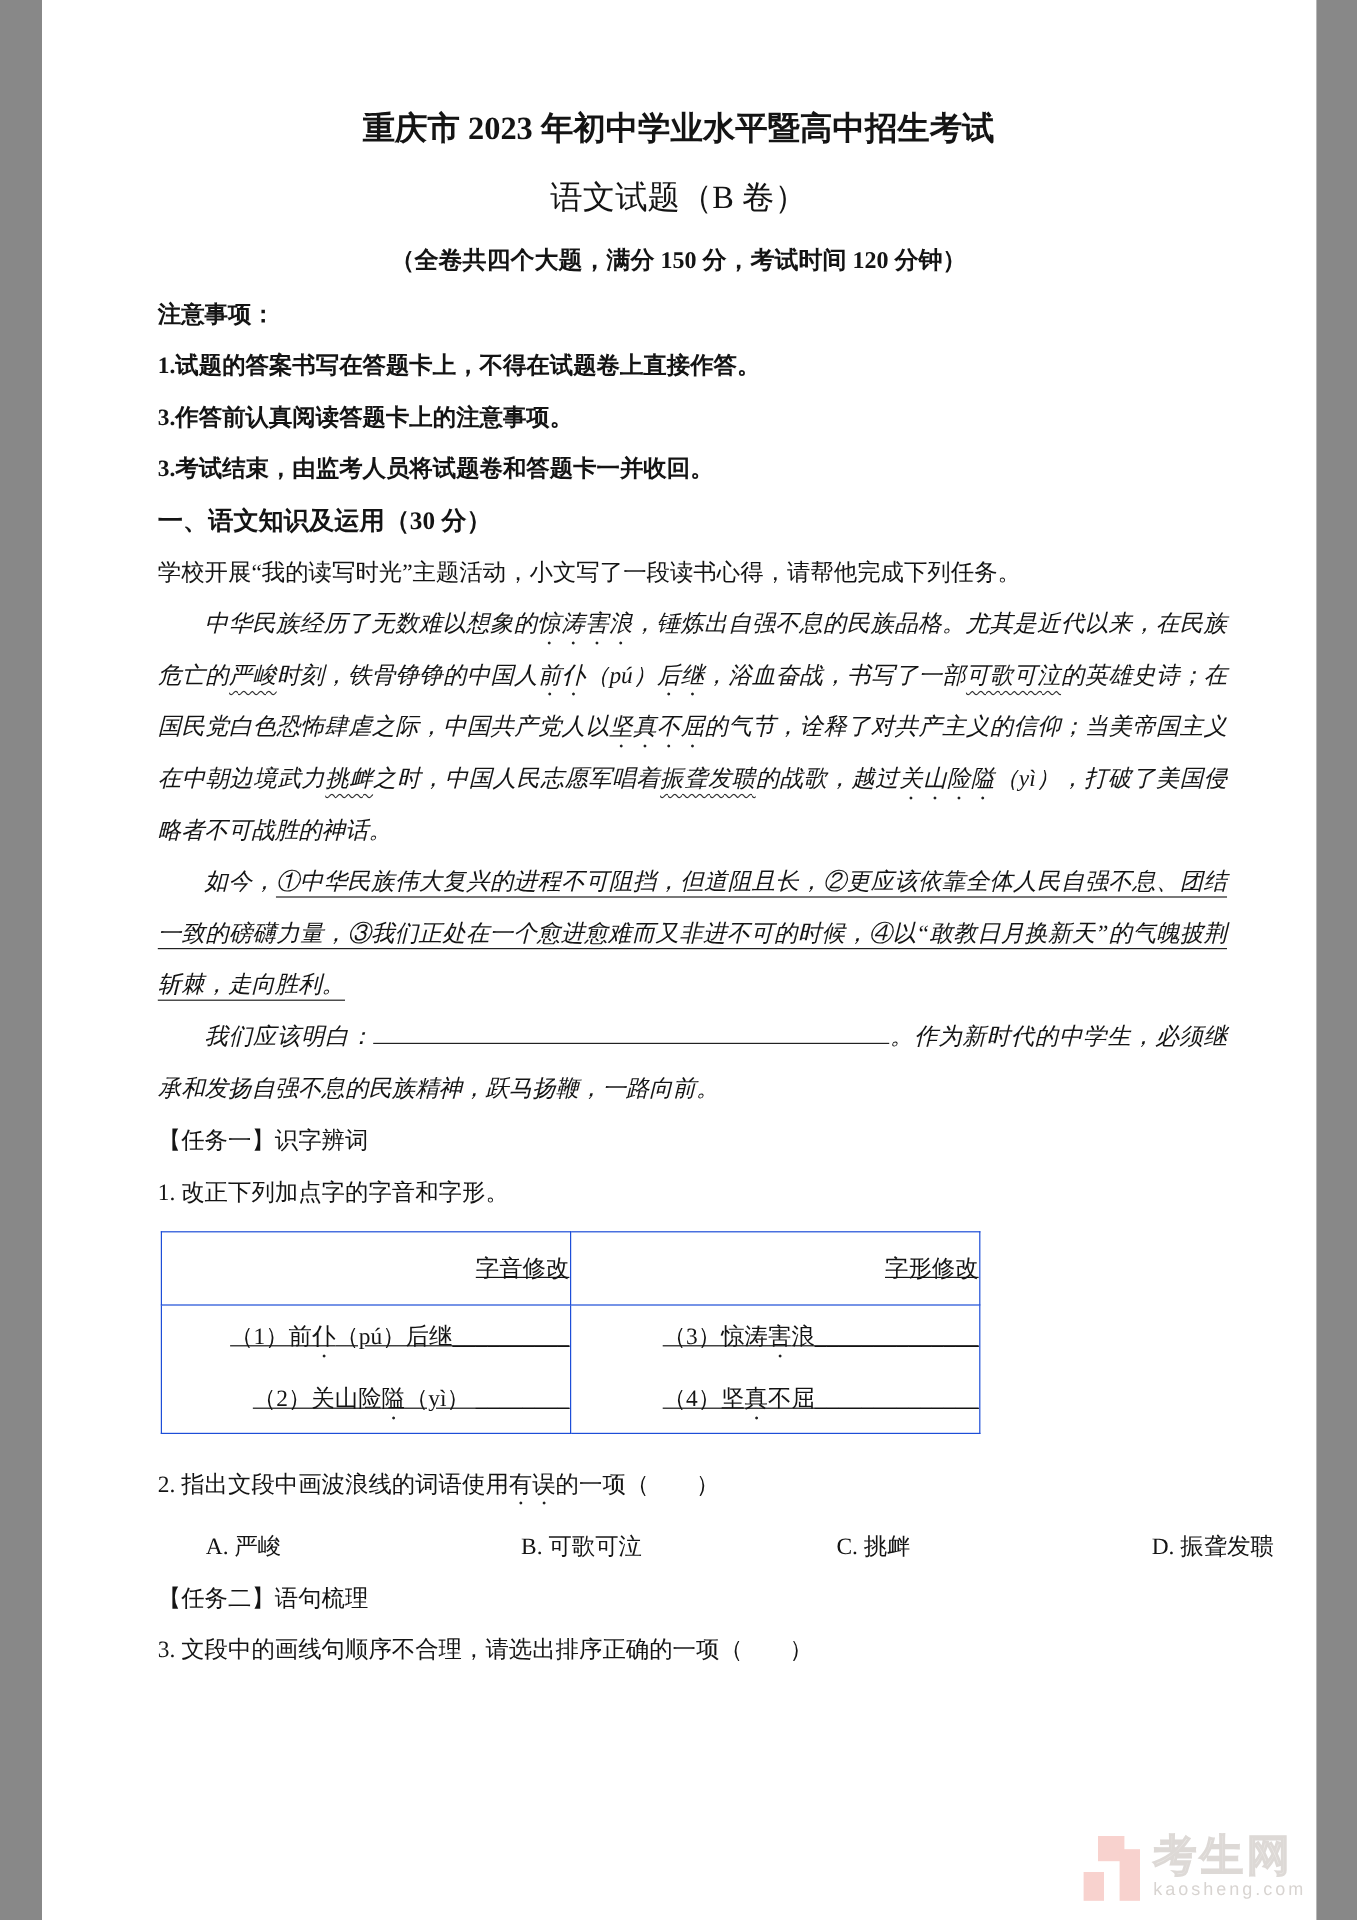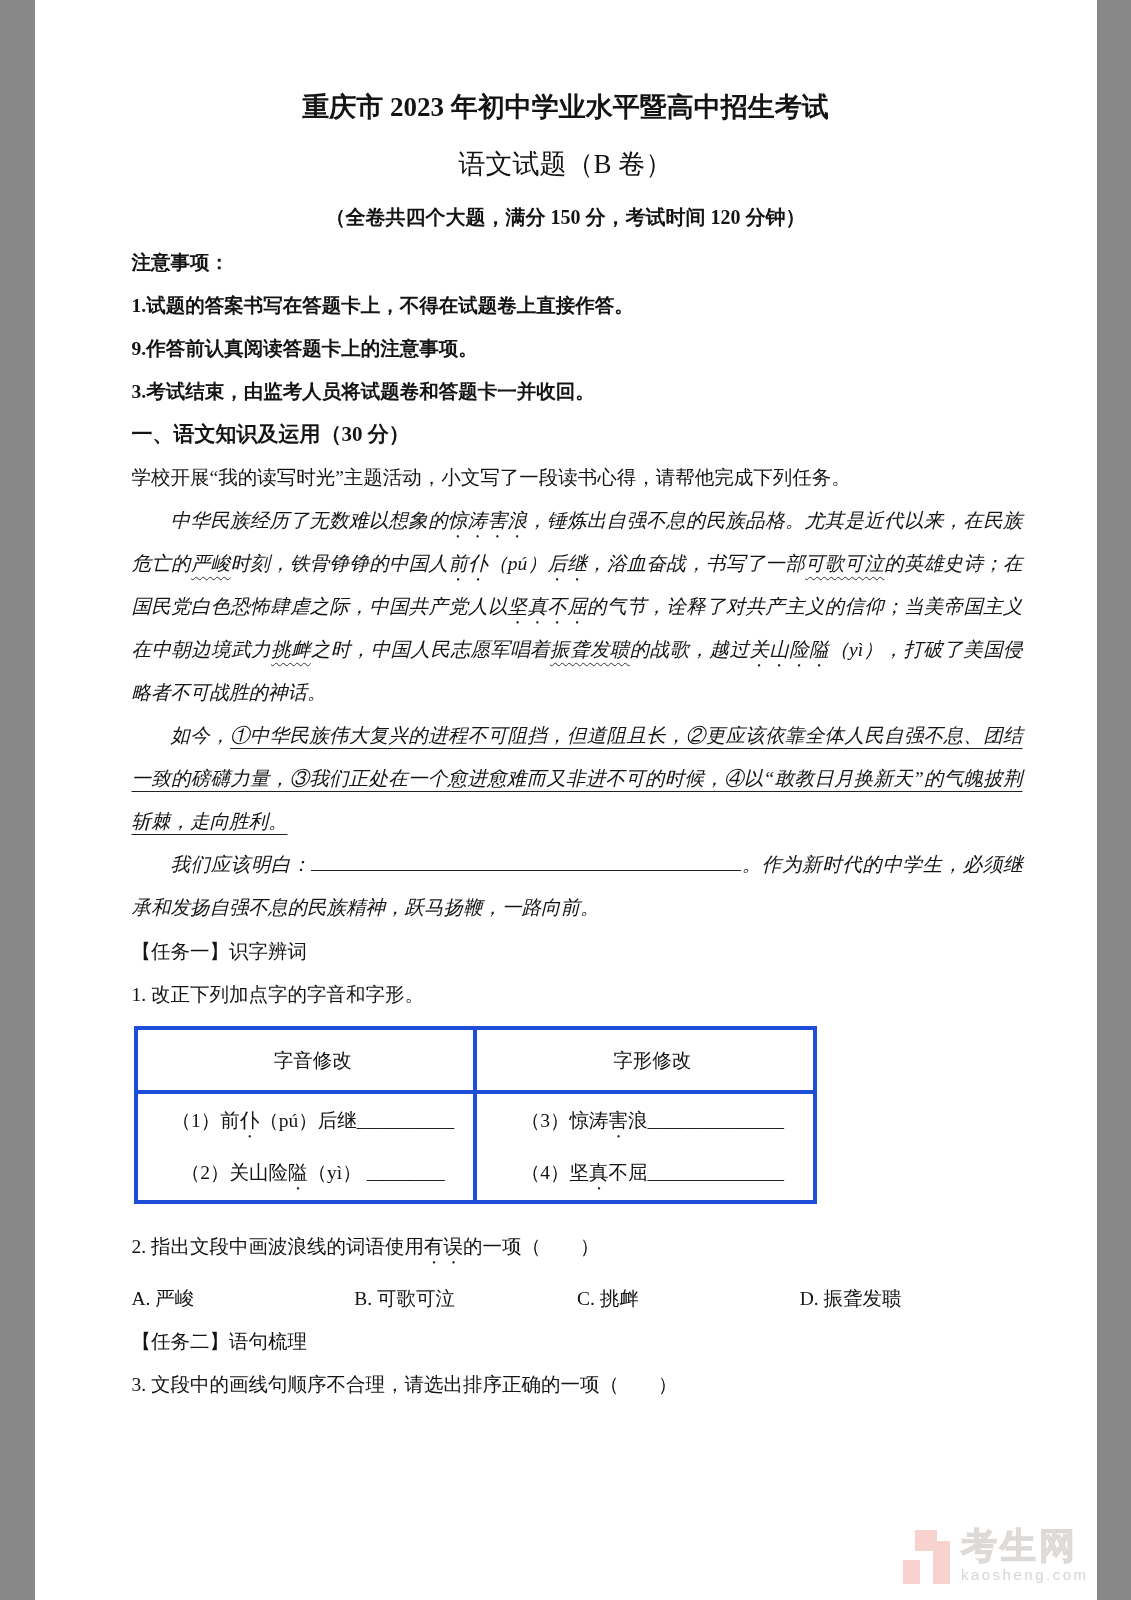--- a/index.html
+++ b/index.html
@@ -57,37 +57,38 @@
     height:1.05em;
     vertical-align:baseline;
   }
   .correction-table{
     border-collapse:collapse;
     width:683px;
     margin:10px 0 21px 2px;
     table-layout:fixed;
   }
   .correction-table th,.correction-table td{
-    border:4px solid #1d4ed8;
-    text-align:center;
+    border:1px solid #1d4ed8;
+    text-align:right;
     font-weight:400;
     padding:0 0 0 15px;
     vertical-align:middle;
+    text-decoration:underline;
   }
   .correction-table th{height:60px;font-size:19.5px;}
   .correction-table td{height:106px;font-size:19.5px;}
   .cellline{line-height:52px;white-space:nowrap;}
   .q2stem{margin-top:17px !important;}
   .options{
     display:flex;
     margin-top:9px;
     line-height:43px;
     font-size:19.5px;
   }
-  .options span{flex:0 0 25%;}
+  .options span{flex:0 0 25%;margin-left:40px;}
   .tasklabel{margin-top:1px !important;}
   .watermark{
     position:absolute;
     right:8px;bottom:16px;
     display:flex;
     align-items:flex-start;
   }
   .ks-logo{
     position:relative;
     display:inline-block;
@@ -123,21 +124,21 @@
   <header class="titles">
     <h1>重庆市 2023 年初中学业水平暨高中招生考试</h1>
     <h2>语文试题（B 卷）</h2>
     <div class="exam-info">（全卷共四个大题，满分 150 分，考试时间 120 分钟）</div>
   </header>
 
   <main class="content">
 
     <p class="b">注意事项：</p>
     <p class="b">1.试题的答案书写在答题卡上，不得在试题卷上直接作答。</p>
-    <p class="b">9.作答前认真阅读答题卡上的注意事项。</p>
+    <p class="b">3.作答前认真阅读答题卡上的注意事项。</p>
     <p class="b">3.考试结束，由监考人员将试题卷和答题卡一并收回。</p>
 
     <p class="section">一、语文知识及运用（30 分）</p>
     <p>学校开展“我的读写时光”主题活动，小文写了一段读书心得，请帮他完成下列任务。</p>
 
     <p class="indent"><span>中华民族经历了无数难以想象的</span><span class="run-dot">惊涛害浪</span><span>，锤炼出自强不息的民族品格。尤其是近代以来，在民族危亡的</span><span class="run-wavy">严峻</span><span>时刻，铁骨铮铮的中国人</span><span class="run-dot">前仆</span><span>（pú）</span><span class="run-dot">后继</span><span>，浴血奋战，书写了一部</span><span class="run-wavy">可歌可泣</span><span>的英雄史诗；在国民党白色恐怖肆虐之际，中国共产党人以</span><span class="run-dot">坚真不屈</span><span>的气节，诠释了对共产主义的信仰；当美帝国主义在中朝边境武力</span><span class="run-wavy">挑衅</span><span>之时，中国人民志愿军唱着</span><span class="run-wavy">振聋发聩</span><span>的战歌，越过</span><span class="run-dot">关山险隘</span><span>（yì），打破了美国侵略者不可战胜的神话。</span></p>
     <p class="indent"><span>如今，</span><span class="run-u">①中华民族伟大复兴的进程不可阻挡，但道阻且长，②更应该依靠全体人民自强不息、团结一致的磅礴力量，③我们正处在一个愈进愈难而又非进不可的时候，④以“敢教日月换新天”的气魄披荆斩棘，走向胜利。</span></p>
     <p class="indent"><span>我们应该明白：</span><span class="run-blank" style="width: 430px;"></span><span>。作为新时代的中学生，必须继承和发扬自强不息的民族精神，跃马扬鞭，一路向前。</span></p>
 
     <p class="tasklabel">【任务一】识字辨词</p>

